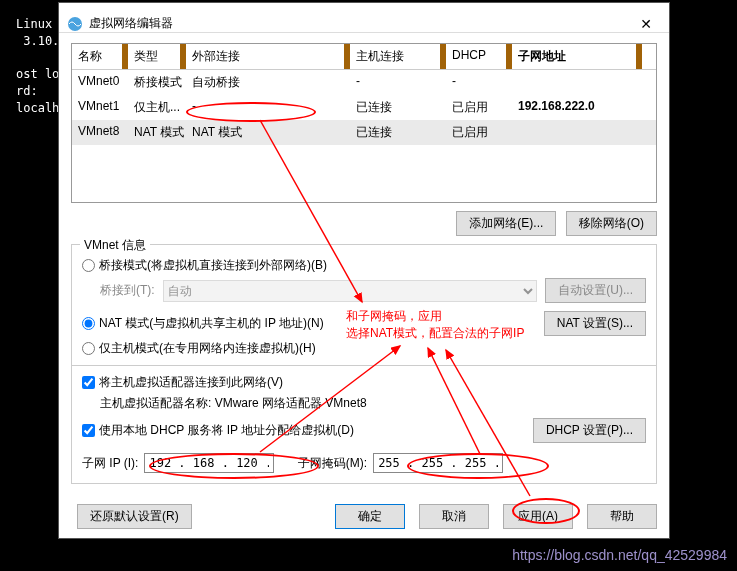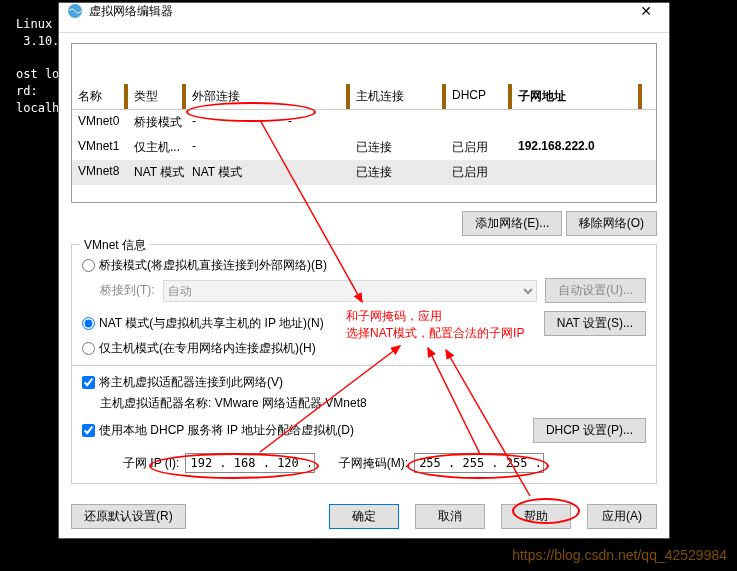--- a/index.html
+++ b/index.html
@@ -1,56 +1,56 @@
 <!DOCTYPE html>
 <html><head>
 <meta charset="utf-8">
 <style>
   * { box-sizing: border-box; margin: 0; padding: 0; font-family: "Microsoft YaHei", "Segoe UI", sans-serif; font-size: 12px; }
   body { background: #000; width: 737px; height: 571px; position: relative; overflow: hidden; }
   .terminal { position: absolute; top: 0; left: 0; color: #fff; font-family: monospace; font-size: 12px; white-space: pre; padding: 16px; line-height: 1.4; }
   .dialog { position: absolute; left: 58px; top: 2px; width: 612px; height: 537px; background: #fff; border: 1px solid #555; box-shadow: 2px 2px 8px rgba(0,0,0,0.3); }
-  .titlebar { height: 30px; display: flex; align-items: flex-start; padding: 0 8px; border-bottom: 1px solid #ddd; }
+  .titlebar { height: 30px; display: flex; align-items: flex-end; padding: 0 8px; border-bottom: 1px solid #ddd; }
   .titlebar .icon { width: 16px; height: 16px; margin-right: 6px; }
   .titlebar .icon svg { width: 16px; height: 16px; }
   .titlebar .title { flex: 1; }
   .titlebar .close { width: 30px; text-align: center; font-size: 14px; cursor: pointer; }
   .content { padding: 10px 12px; }
   .table { border: 1px solid #999; height: 160px; background: #fff; overflow: hidden; }
   .thead { display: flex; background: #fff; border-bottom: 1px solid #ccc; }
-  .thead div { padding: 4px 6px; border-right: 4px solid #a16207; margin-top: 40px; }
+  .thead div { padding: 4px 6px; border-right: 6px solid #a16207; }
   .trow { display: flex; padding: 2px 0; }
   .trow div { padding: 2px 6px; white-space: nowrap; overflow: hidden; }
   .trow.selected { background: #eaeaea; }
   .col-name { width: 56px; }
   .col-type { width: 58px; }
   .col-ext { width: 164px; }
   .col-host { width: 96px; }
   .col-dhcp { width: 66px; }
   .col-subnet { width: 130px; font-weight: bold; }
   .btnrow { text-align: right; margin: 8px 0; }
-  .btn { display: inline-block; background: #e1e1e1; border: 1px solid #adadad; padding: 3px 12px; margin-left: 0; cursor: pointer; min-width: 70px; text-align: center; }
+  .btn { display: inline-block; background: #e1e1e1; border: 1px solid #adadad; padding: 3px 12px; margin-left: 6px; cursor: pointer; min-width: 70px; text-align: center; }
   .fieldset { border: 1px solid #ccc; padding: 8px 10px 10px; position: relative; }
   .fieldset-label { position: absolute; top: -8px; left: 8px; background: #fff; padding: 0 4px; }
   .radio-row, .check-row { display: flex; align-items: center; margin: 4px 0; }
   .radio-row input, .check-row input { margin-right: 4px; }
   .sub-row { display: flex; align-items: center; margin: 4px 0 8px 18px; }
   .sub-row label { margin-right: 8px; text-align: right; }
   .sub-row select { flex: 1; height: 22px; background: #eee; border: 1px solid #ccc; color: #666; }
   .sub-row .btn, .radio-row .btn { margin-left: 8px; }
   .radio-row .spacer { flex: 1; }
   .sep { border-top: 1px solid #ccc; margin: 8px -10px; }
   .inline-field { display: inline-flex; align-items: center; margin-right: 20px; }
   .inline-field input[type=text] { width: 130px; height: 20px; border: 1px solid #888; padding: 0 4px; font-family: monospace; text-align: center; }
-  .bottom-btns { display: flex; justify-content: flex-end; align-items: center; padding: 10px 12px; gap: 16px; }
+  .bottom-btns { display: flex; justify-content: flex-end; align-items: center; padding: 10px 12px; gap: 8px; }
   .bottom-btns .left { margin-right: auto; }
   .btn.primary { border: 1px solid #0078d7; padding: 3px 18px; }
   .annotation-text { position: absolute; color: #ff0000; font-size: 13px; line-height: 1.4; pointer-events: none; z-index: 10; }
   .red-circle { position: absolute; border: 2px solid #ff0000; border-radius: 50%; pointer-events: none; z-index: 9; }
-  .watermark { position: absolute; bottom: 8px; right: 10px; color: #a16207; font-size: 14px; opacity: 0.8; }
+  .watermark { position: absolute; bottom: 8px; right: 10px; color: #c4b5fd; font-size: 14px; opacity: 0.8; }
   svg.arrow { position: absolute; pointer-events: none; z-index: 8; }
   .disabled { color: #888; }
 </style>
 </head>
 <body>
 
 <div class="terminal">Linux v
  3.10.0
 
 ost log
@@ -77,20 +77,21 @@
         <div class="col-type">类型</div>
         <div class="col-ext">外部连接</div>
         <div class="col-host">主机连接</div>
         <div class="col-dhcp">DHCP</div>
         <div class="col-subnet">子网地址</div>
       </div>
       <div id="table-body">
           <div class="trow">
             <div class="col-name">VMnet0</div>
             <div class="col-type">桥接模式</div>
+            <div class="col-ext">自动桥接</div>
             <div class="col-host">-</div>
             <div class="col-dhcp">-</div>
             <div class="col-subnet"></div>
           </div>
           <div class="trow">
             <div class="col-name">VMnet1</div>
             <div class="col-type">仅主机...</div>
             <div class="col-ext">-</div>
             <div class="col-host">已连接</div>
             <div class="col-dhcp">已启用</div>
@@ -146,37 +147,37 @@
 
       <div class="check-row">
         <input type="checkbox" checked="" style="">
         <label>使用本地 DHCP 服务将 IP 地址分配给虚拟机(D)</label>
         <span class="spacer" style="flex:1"></span>
         <span class="btn">DHCP 设置(P)...</span>
       </div>
 
       <div style="margin-top:10px;">
         <span class="inline-field">
-          <label style="margin-right:6px;margin-left:41px;">子网 IP (I):</label>
+          <label style="margin-right:6px;">子网 IP (I):</label>
           <input type="text" value="192 . 168 . 120 .  0" style="">
         </span>
         <span class="inline-field">
           <label style="margin-right:6px;">子网掩码(M):</label>
           <input type="text" value="255 . 255 . 255 .  0" style="">
         </span>
       </div>
     </div>
   </div>
 
   <div class="bottom-btns">
     <span class="btn left">还原默认设置(R)</span>
     <span class="btn primary">确定</span>
     <span class="btn">取消</span>
+    <span class="btn">应用(A)</span>
     <span class="btn">帮助</span>
-    <span class="btn">应用(A)</span>
   </div>
 </div>
 
 <div class="red-circle" style="left:186px; top:102px; width:130px; height:20px;"></div>
 <div class="red-circle" style="left:149px; top:453px; width:170px; height:26px;"></div>
 <div class="red-circle" style="left:407px; top:453px; width:142px; height:26px;"></div>
 <div class="red-circle" style="left:512px; top:498px; width:68px; height:26px;"></div>
 
 <div class="annotation-text" style="left:346px; top:308px;">
   <div>和子网掩码，应用</div>

